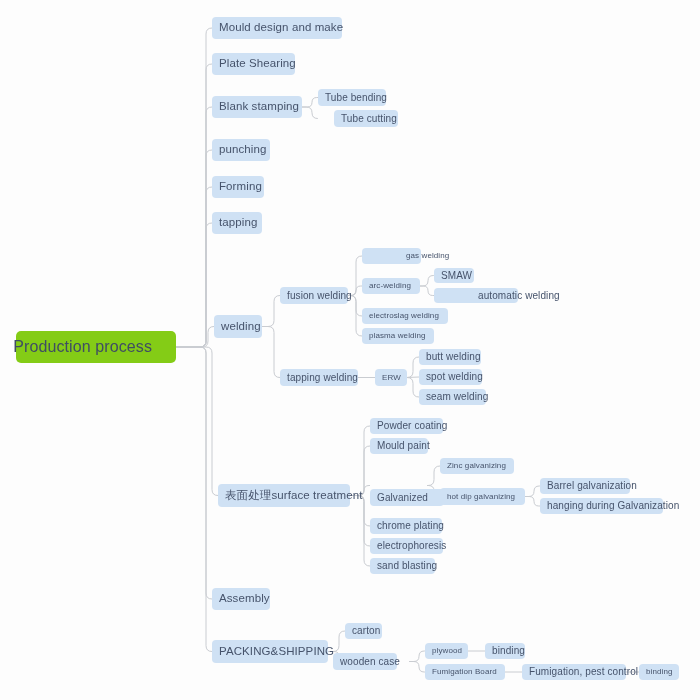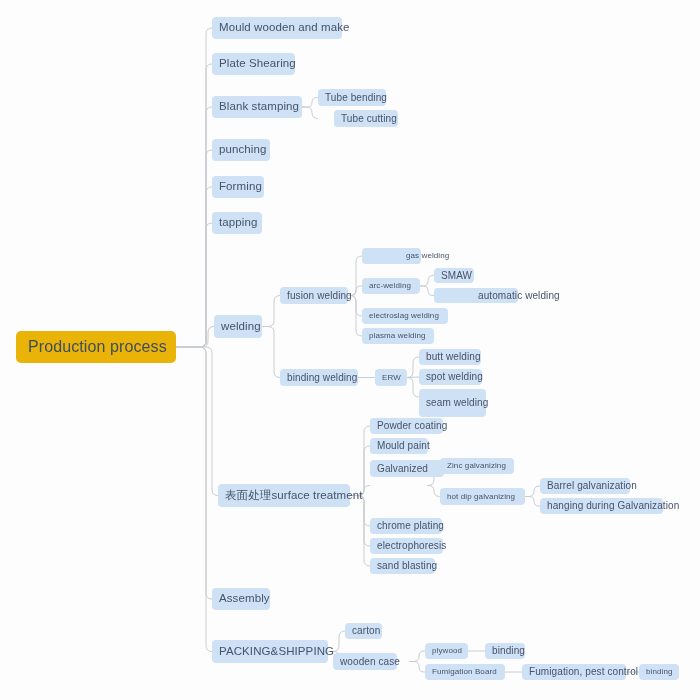--- a/index.html
+++ b/index.html
@@ -35,24 +35,25 @@
     color: #46536b;
     display: flex;
     align-items: center;
     justify-content: flex-start;
     padding: 0 7px;
     white-space: nowrap;
     letter-spacing: 0.1px;
     line-height: 1;
   }
   .node.root {
-    background: #eab308;
+    background: #84cc16;
     border-radius: 5px;
     color: #3f4d63;
-    padding: 0 12px;
+    padding: 0 24px;
+    justify-content: flex-end;
   }
   .lvl1 { font-size: 11.5px; }
   .lvl2 { font-size: 10px; }
   .lvl3 { font-size: 8px; }
   .lvl4 { font-size: 10px; }
   .lvl5 { font-size: 8px; }
 </style>
 </head>
 <body>
 
@@ -98,21 +99,21 @@
       <path d="M409 661.5 L413.75 661.5 Q419 661.5 419 666.75 L419 666.75 Q419 672 424.25 672 L425 672" fill="none" stroke="#c9ccd1" stroke-width="1"></path>
       <path d="M468 651 L485 651" fill="none" stroke="#c9ccd1" stroke-width="1"></path>
       <path d="M505 672 L522 672" fill="none" stroke="#c9ccd1" stroke-width="1"></path>
       <path d="M626 672 L639 672" fill="none" stroke="#c9ccd1" stroke-width="1"></path>
     </svg>
   <div id="nodes">
       <div class="node lvl0 root" style="left: 16px; top: 331px; width: 160px; height: 32px;">
         <span>Production process</span>
       </div>
       <div class="node lvl1" style="left: 212px; top: 17px; width: 130px; height: 22px;">
-        <span>Mould wooden and make</span>
+        <span>Mould design and make</span>
       </div>
       <div class="node lvl1" style="left: 212px; top: 53px; width: 83px; height: 22px;">
         <span>Plate Shearing</span>
       </div>
       <div class="node lvl1" style="left: 212px; top: 96px; width: 90px; height: 22px;">
         <span>Blank stamping</span>
       </div>
       <div class="node lvl2" style="left: 318px; top: 89px; width: 68px; height: 17px;">
         <span>Tube bending</span>
       </div>
@@ -146,44 +147,44 @@
       <div class="node lvl4" style="left: 434px; top: 288px; width: 84px; height: 15px; padding-left: 44px;">
         <span>automatic welding</span>
       </div>
       <div class="node lvl3" style="left: 362px; top: 308px; width: 86px; height: 16px;">
         <span>electroslag welding</span>
       </div>
       <div class="node lvl3" style="left: 362px; top: 328px; width: 72px; height: 16px;">
         <span>plasma welding</span>
       </div>
       <div class="node lvl2" style="left: 280px; top: 369px; width: 78px; height: 17px;">
-        <span>binding welding</span>
+        <span>tapping welding</span>
       </div>
       <div class="node lvl3" style="left: 375px; top: 369px; width: 32px; height: 17px;">
         <span>ERW</span>
       </div>
       <div class="node lvl4" style="left: 419px; top: 349px; width: 62px; height: 16px;">
         <span>butt welding</span>
       </div>
       <div class="node lvl4" style="left: 419px; top: 369px; width: 63px; height: 16px;">
         <span>spot welding</span>
       </div>
-      <div class="node lvl4" style="left: 419px; top: 389px; width: 67px; height: 28px; text-align: right;">
+      <div class="node lvl4" style="left: 419px; top: 389px; width: 67px; height: 16px; text-align: right;">
         <span>seam welding</span>
       </div>
       <div class="node lvl1" style="left: 218px; top: 484px; width: 132px; height: 23px;">
         <span>表面处理surface treatment</span>
       </div>
       <div class="node lvl2" style="left: 370px; top: 418px; width: 73px; height: 16px;">
         <span>Powder coating</span>
       </div>
       <div class="node lvl2" style="left: 370px; top: 438px; width: 58px; height: 16px;">
         <span>Mould paint</span>
       </div>
-      <div class="node lvl2" style="left: 370px; top: 460px; width: 74px; height: 17px; align-items: center;">
+      <div class="node lvl2" style="left: 370px; top: 489px; width: 74px; height: 17px; align-items: center;">
         <span>Galvanized</span>
       </div>
       <div class="node lvl3" style="left: 440px; top: 458px; width: 74px; height: 16px;">
         <span>Zinc galvanizing</span>
       </div>
       <div class="node lvl3" style="left: 440px; top: 488px; width: 85px; height: 17px;">
         <span>hot dip galvanizing</span>
       </div>
       <div class="node lvl4" style="left: 540px; top: 478px; width: 90px; height: 16px;">
         <span>Barrel galvanization</span>

